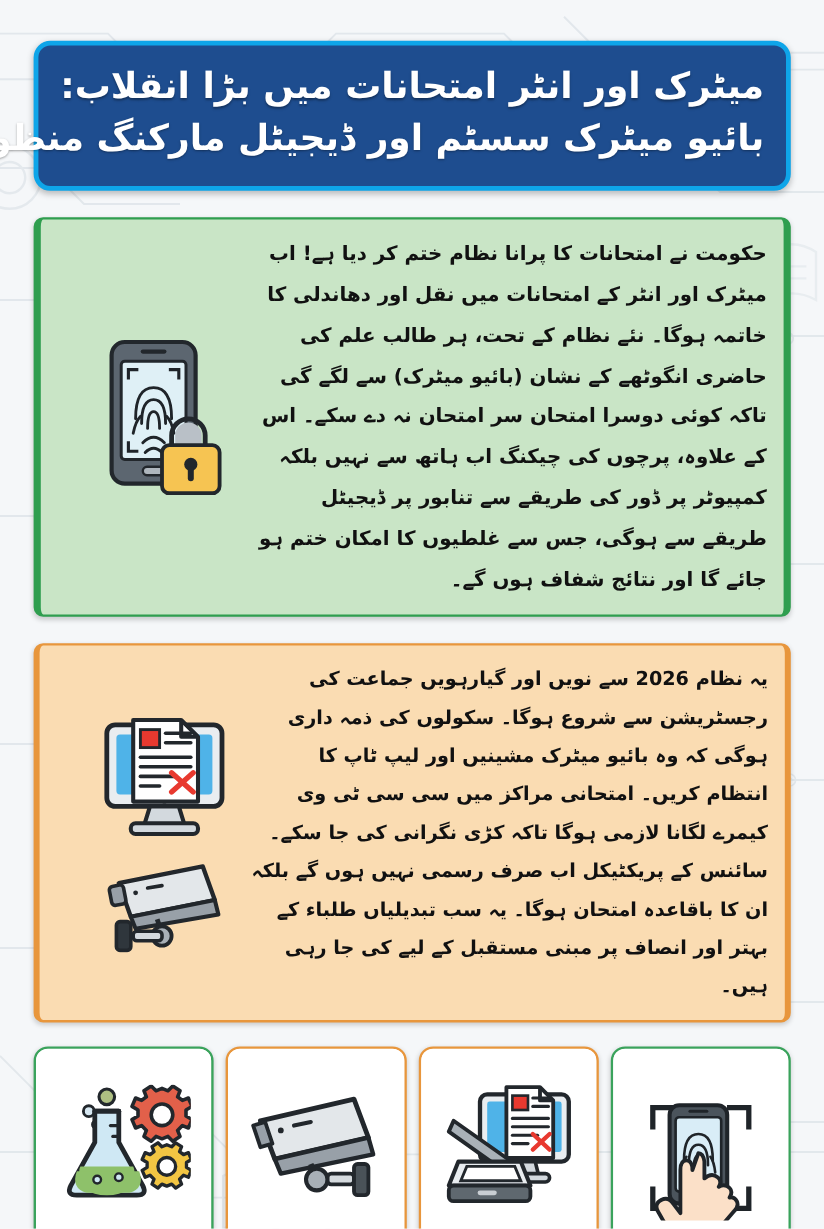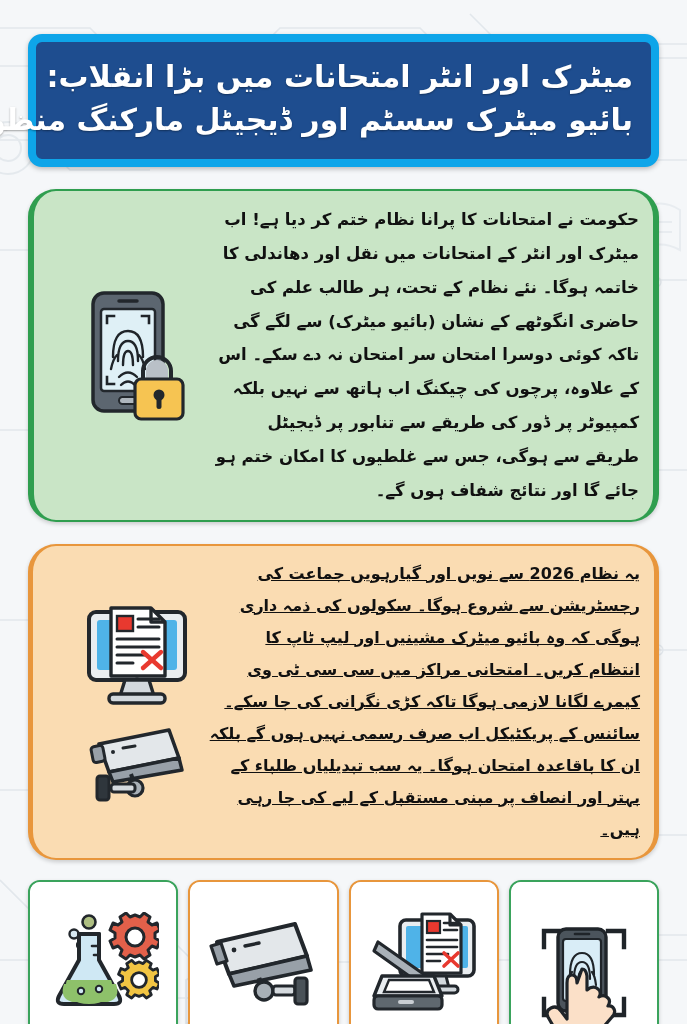--- a/index.html
+++ b/index.html
@@ -23,41 +23,41 @@
     z-index:0;
     opacity:.85;
     pointer-events:none;
   }
   .content{position:relative;z-index:2;padding:0 28px;box-sizing:border-box;}
 
   
   .title-box{
     margin-top:34px;
     background:#1e4d8f;
-    border:8px solid #0ea5e9;
+    border:4px solid #0ea5e9;
     border-radius:14px;
     box-shadow:0 2px 5px rgba(0,0,0,.25);
     padding:14px 18px 18px 18px;
     text-align:center;
     direction:rtl;
   }
   .title-line{
     color:#ffffff;
     font-size:30px;
     line-height:1.42;
     font-weight:bold;
     letter-spacing:0px;
     text-shadow:0 1px 2px rgba(0,0,0,.35);
     white-space:nowrap;
   }
 
   
   .panel{
     margin-top:22px;
-    border-radius:28px;
+    border-radius:8px;
     display:flex;
     direction:rtl;
     align-items:center;
     box-sizing:border-box;
     box-shadow:0 2px 4px rgba(0,0,0,.18);
     overflow:hidden;
     padding-left:38px;
   }
   .panel-green{
     background:#c9e5c6;
@@ -78,21 +78,21 @@
   .panel-text{
     flex:1;
     direction:rtl;
     text-align:right;
     padding:12px 14px 12px 6px;
     color:#111;
     font-size:16.5px;
     line-height:2.05;
     font-weight:bold;
   }
-  .panel-orange .panel-text{font-size:16px;line-height:2.0;text-decoration:underline;}
+  .panel-orange .panel-text{font-size:16px;line-height:2.0;}
   .panel-icons{
     width:132px;
     flex:0 0 132px;
     display:flex;
     flex-direction:column;
     align-items:center;
     justify-content:center;
     gap:6px;
     padding:6px 4px;
     box-sizing:border-box;

